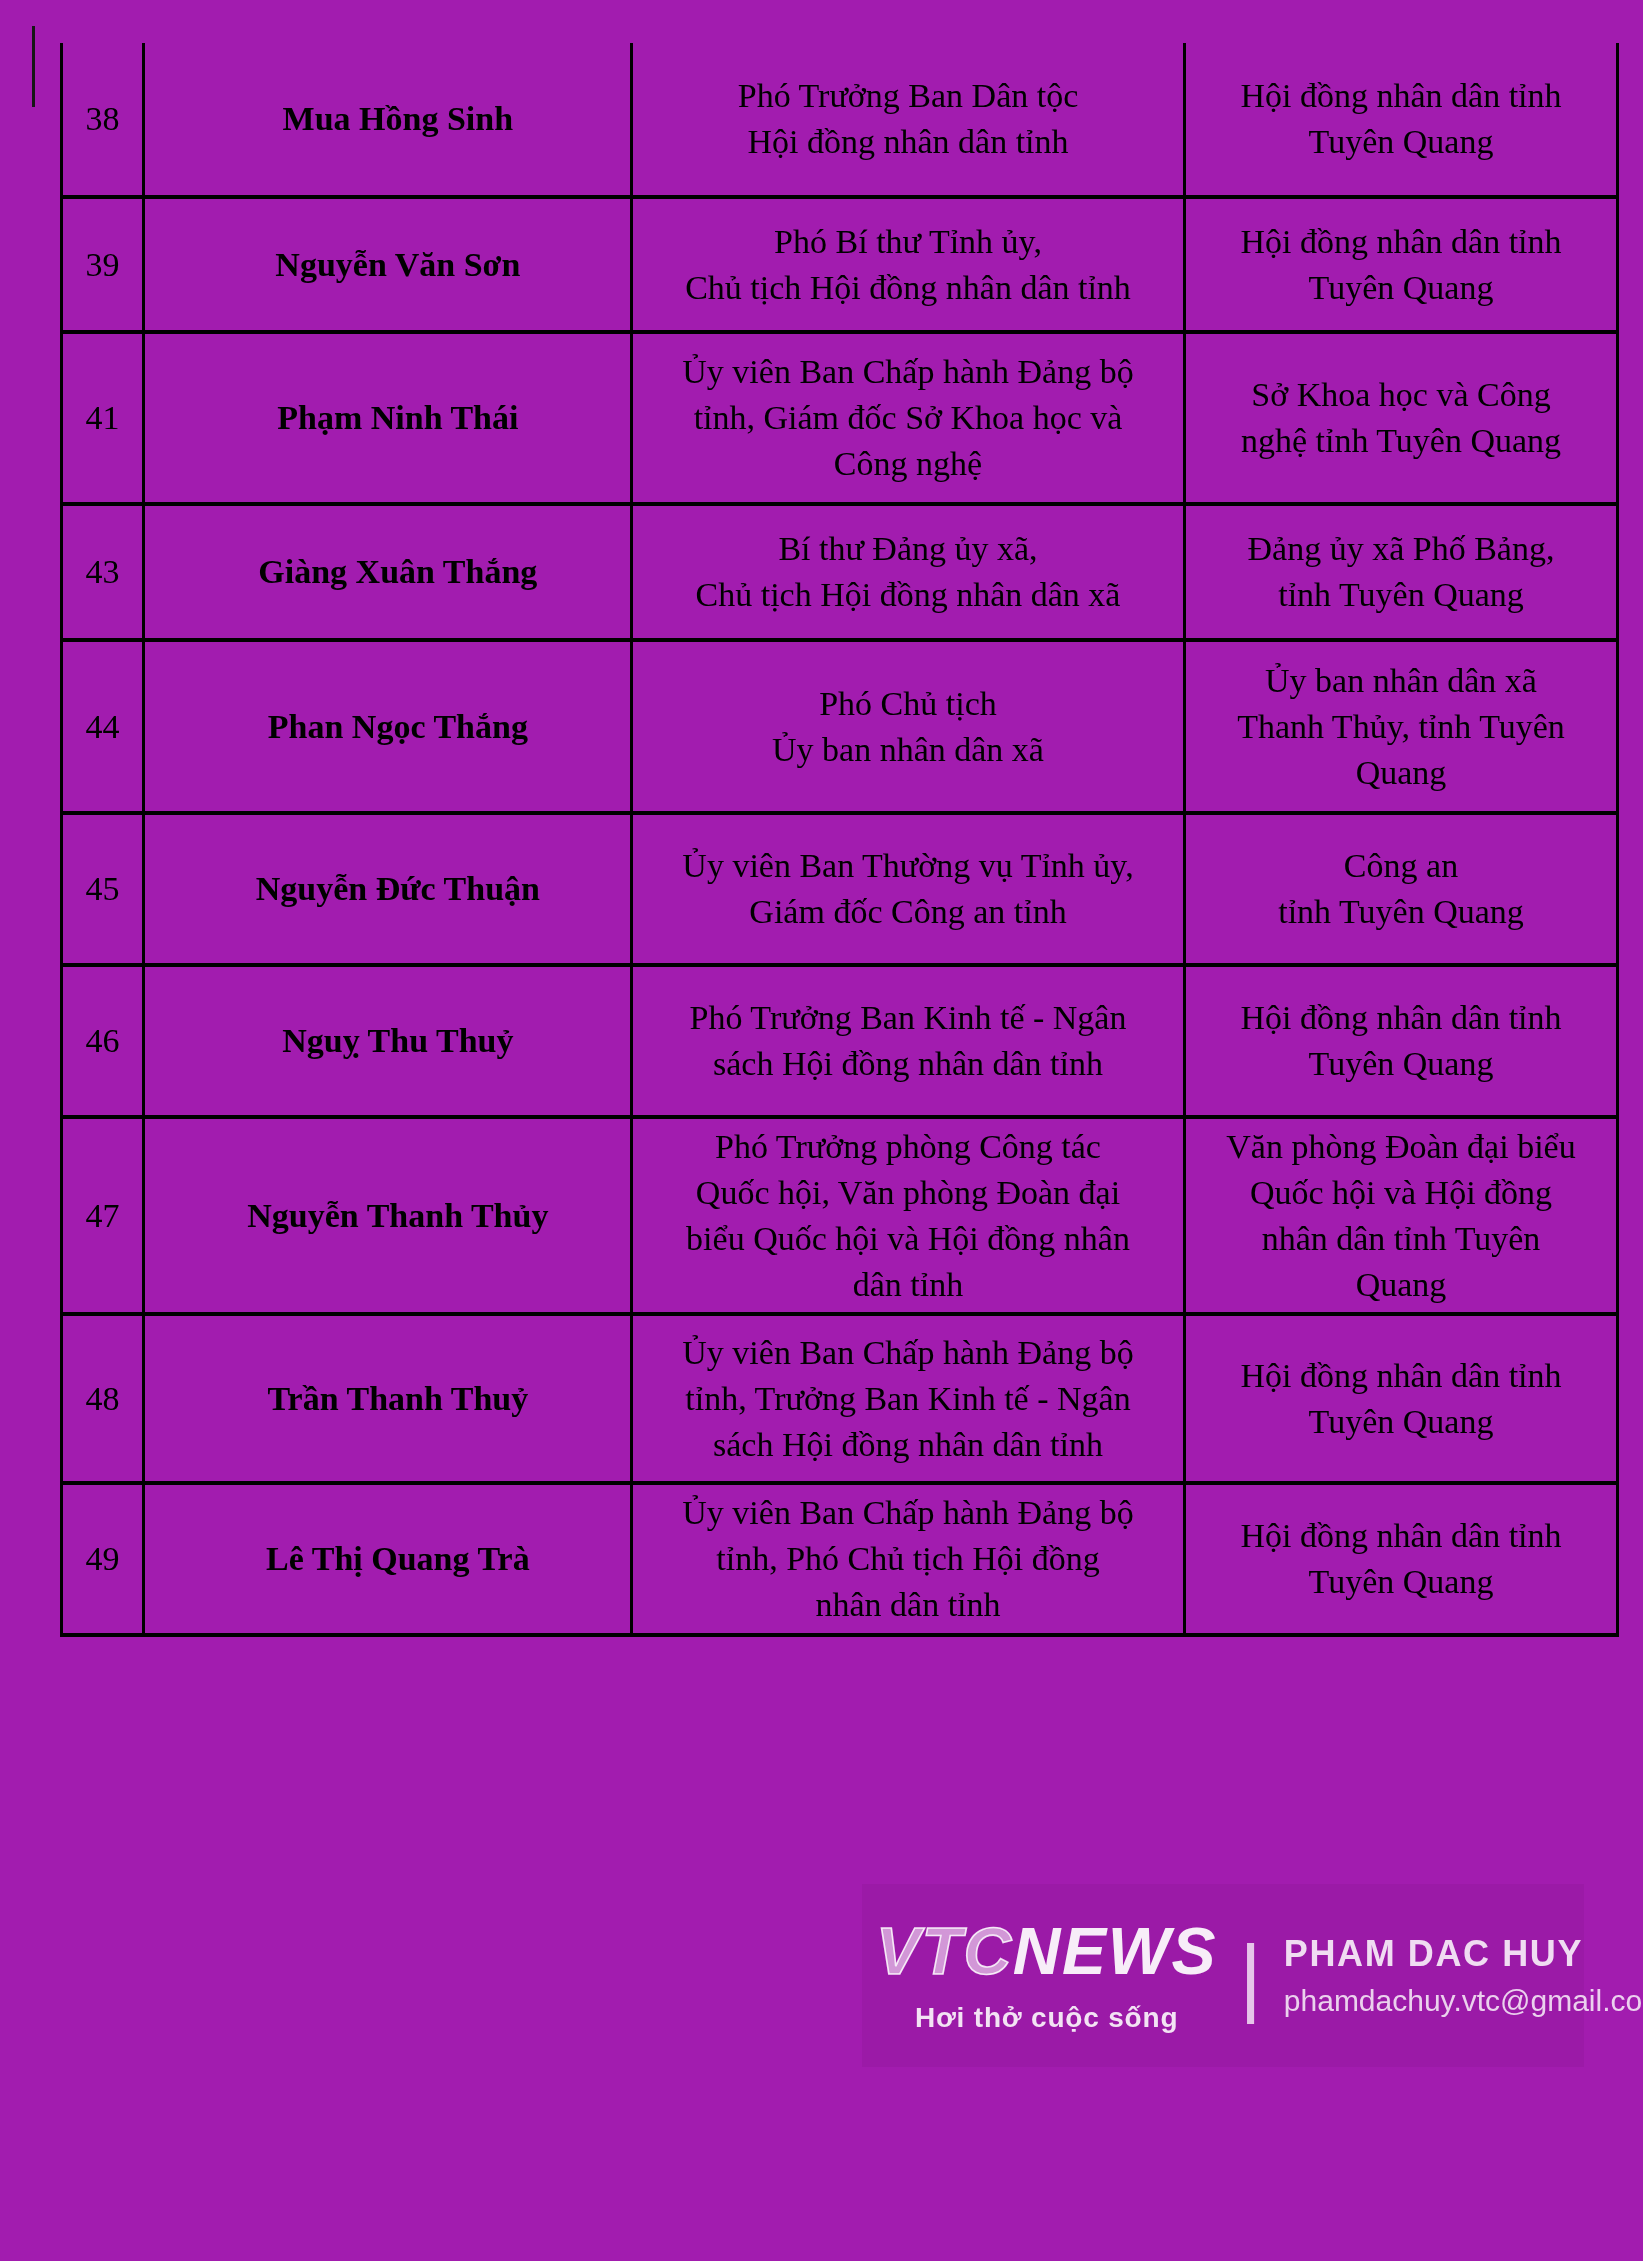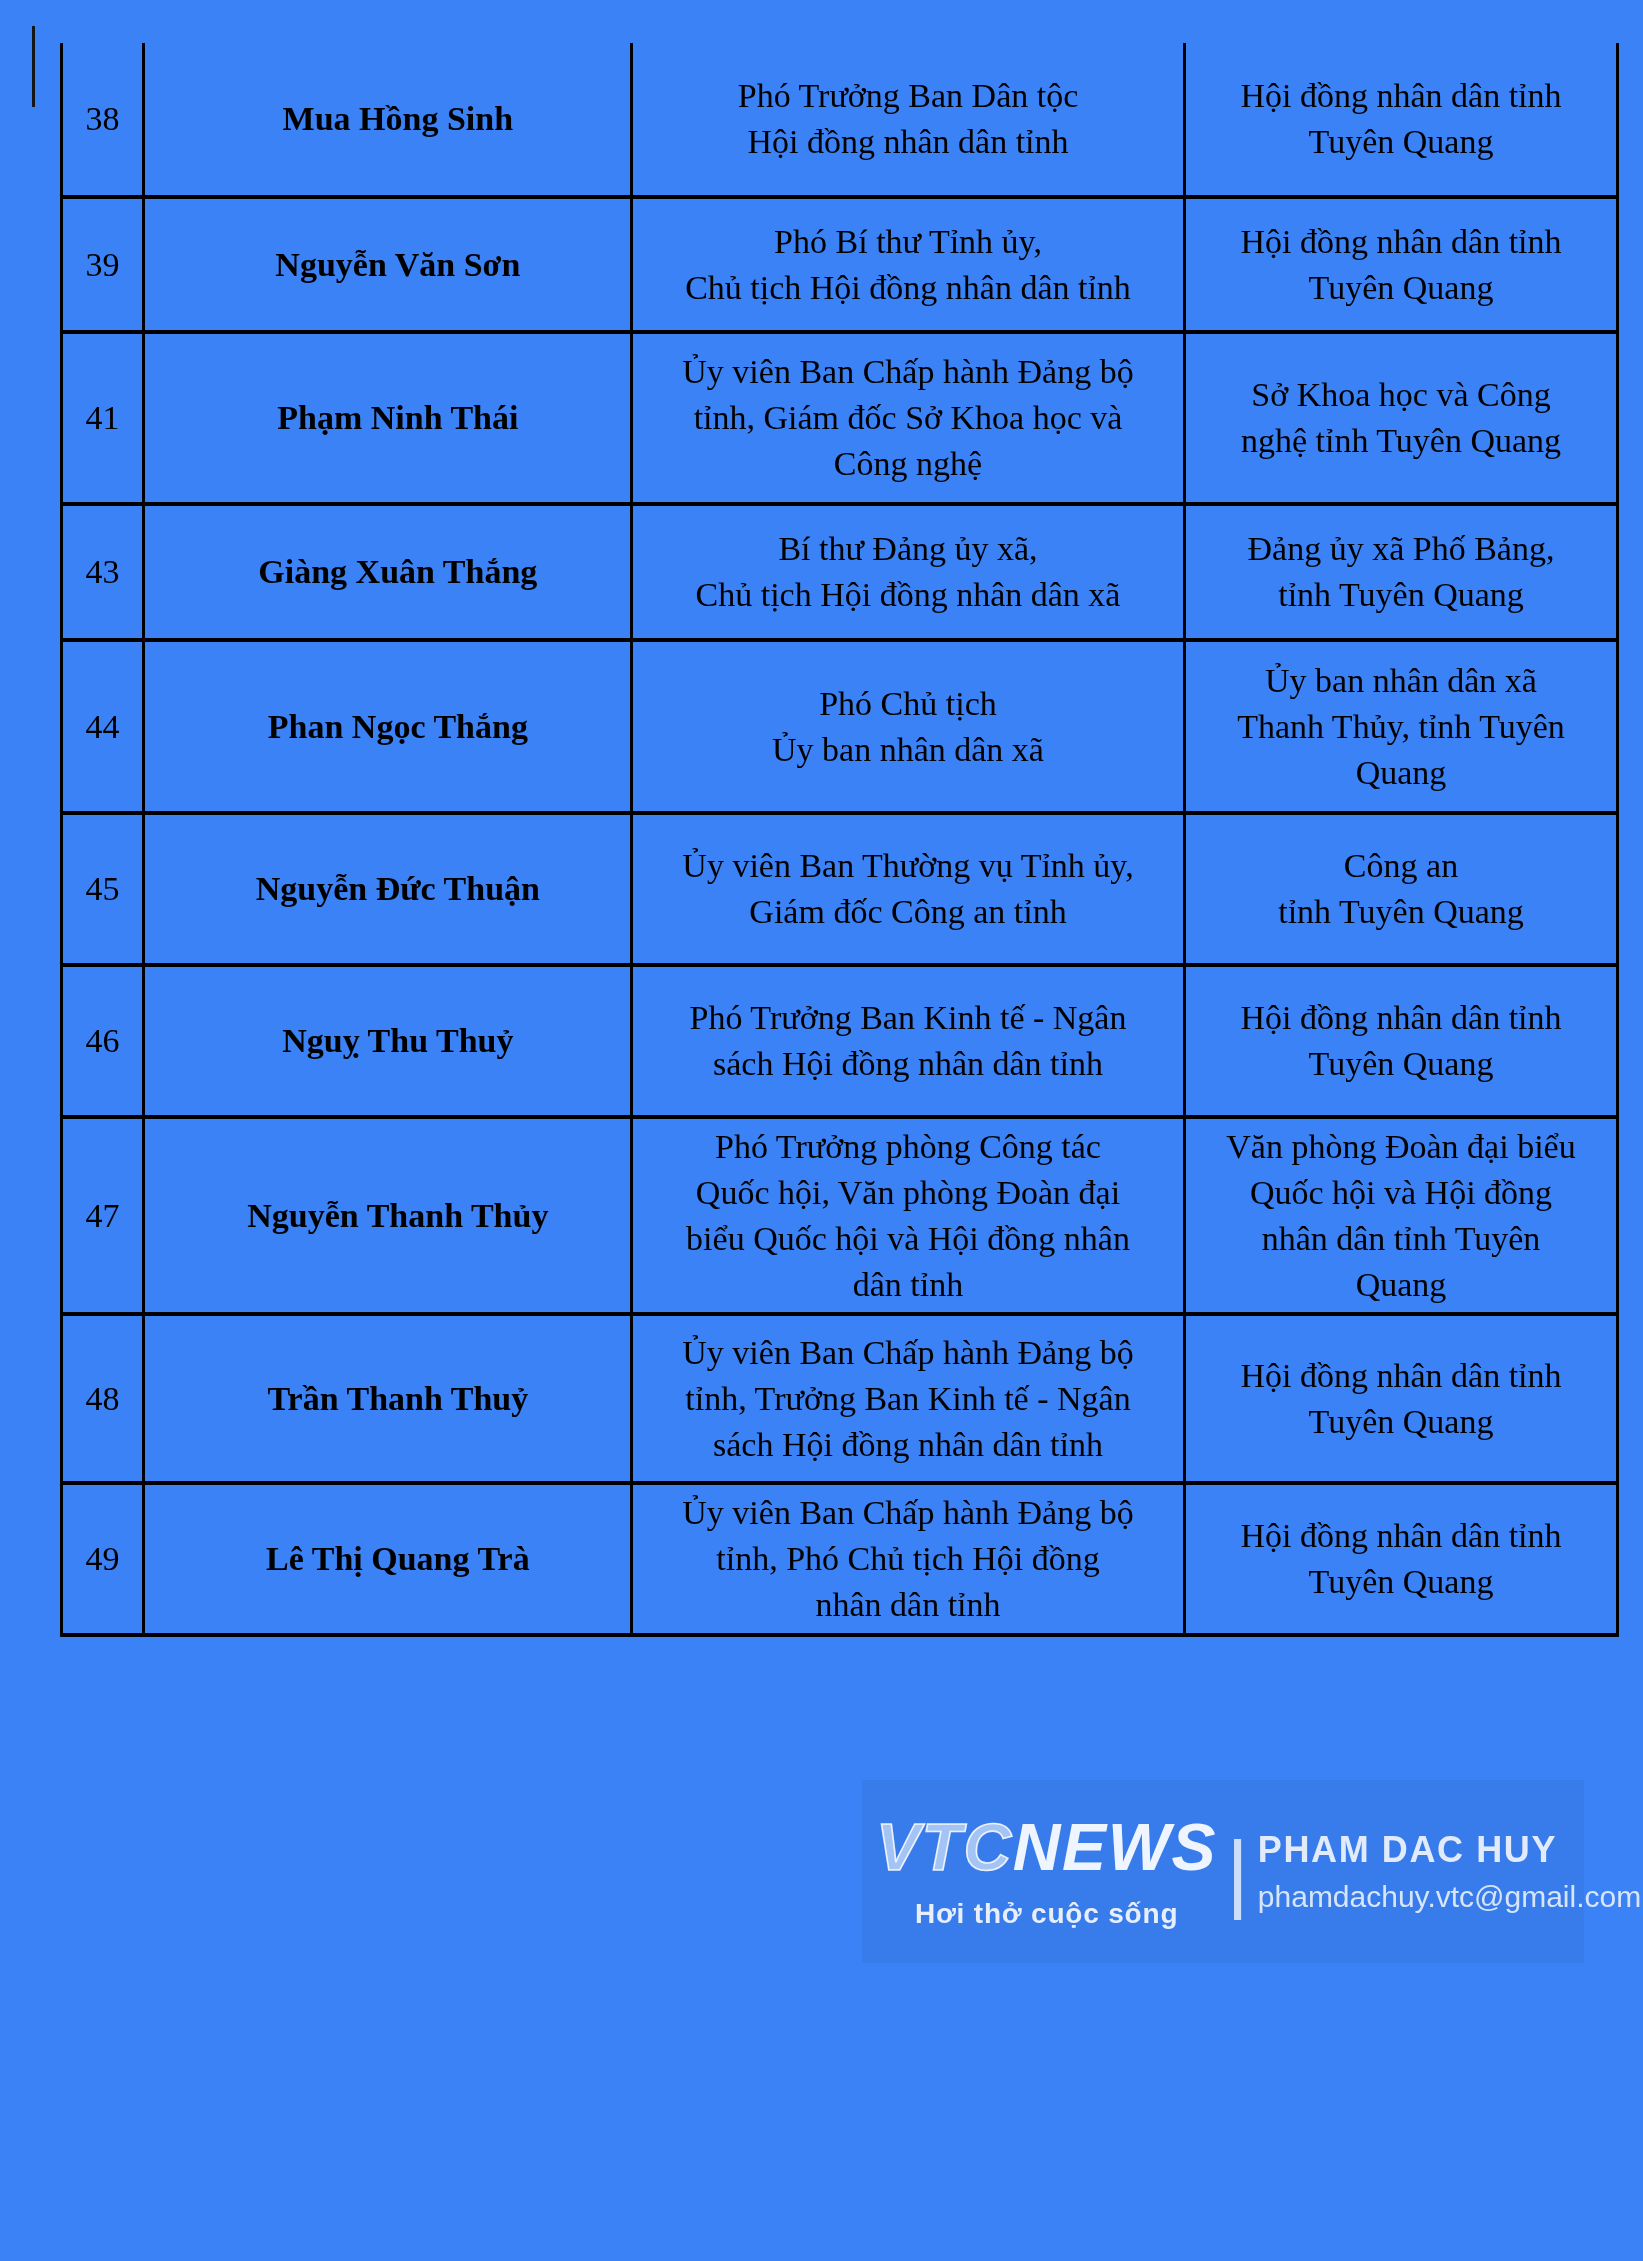--- a/index.html
+++ b/index.html
@@ -1,20 +1,20 @@
 <!DOCTYPE html>
 <html style="font-size:12.6px"><head>
 <meta charset="utf-8">
 <style>
   html,body{margin:0;padding:0;}
   .page{
     position:relative;
     width:1643px;
     height:2261px;
-    background:#3b82f6;
+    background:#a21caf;
     overflow:hidden;
     font-family:"Liberation Serif","DejaVu Serif",serif;
     color:#000;
   }
   .crop-artifact{
     position:absolute;
     left:32px; top:26px;
     width:3.1px; height:81px;
     background:#161616;
   }
@@ -59,26 +59,26 @@
   tr.r7{height:173px;}
   tr.r8{height:152px;}
   tr.r9{height:152px;}
   tr.r10{height:196px;}
   tr.r11{height:169px;}
   tr.r12{height:152px;}
   tr.r13{height:142px;}
 
   .wm-band{
     position:absolute;
-    left:862px; top:1780px;
+    left:862px; top:1884px;
     width:722px; height:183px;
     background:rgba(0,0,0,0.045);
     display:flex;
     align-items:center;
-    gap:9px;
+    gap:22px;
     padding-left:14px;
     box-sizing:border-box;
     pointer-events:none;
     font-family:"Liberation Sans","DejaVu Sans",sans-serif;
   }
   .wm-logo{ text-align:center; }
   .wm-logo-line{
     font-size:66px;
     font-weight:bold;
     font-style:italic;

